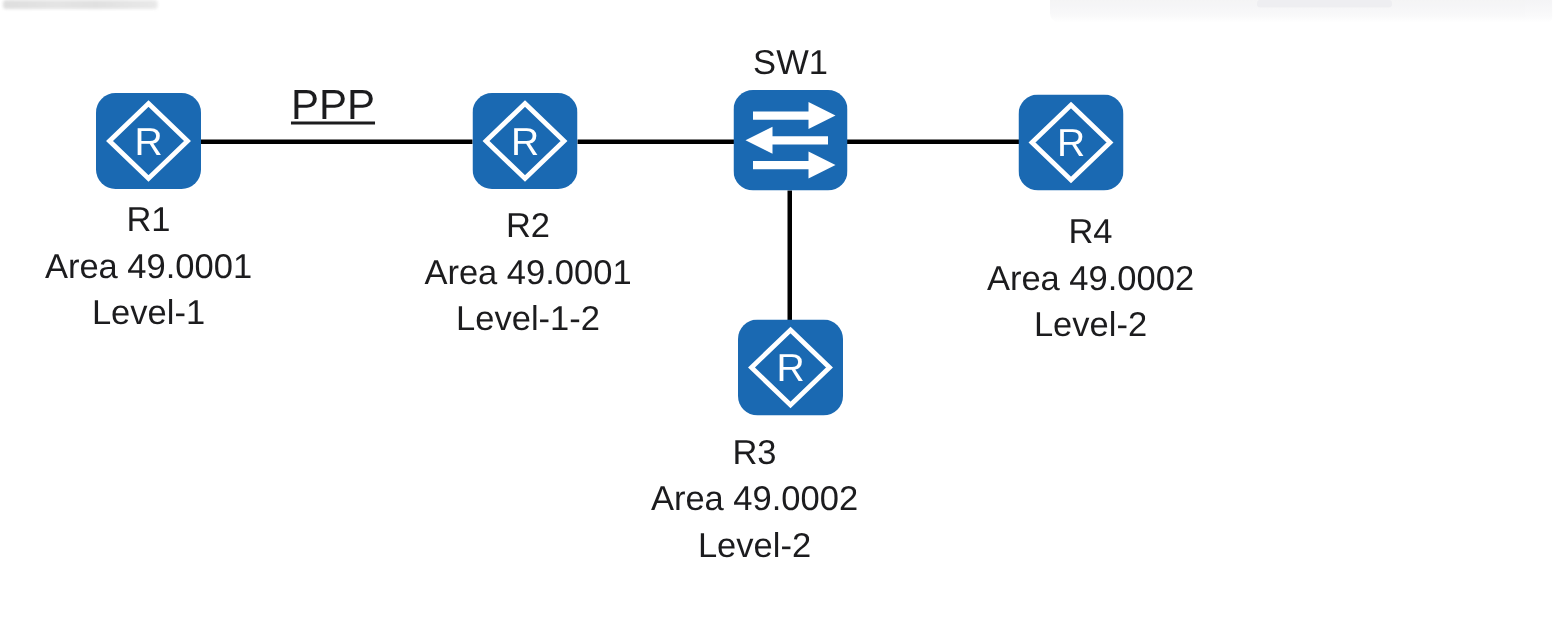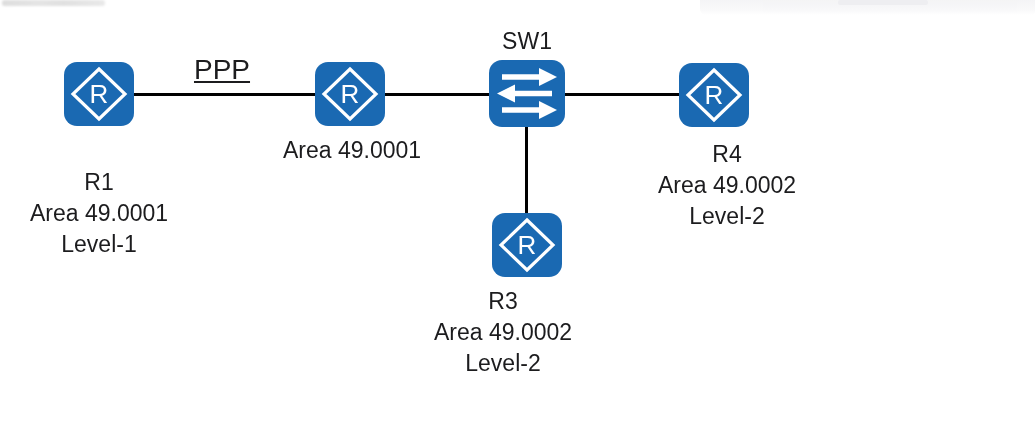--- a/index.html
+++ b/index.html
@@ -89,33 +89,35 @@
 
   <div class="link-label" style="left:222px;top:52px;">PPP</div>
 
   <div class="device-title" style="left:527px;top:26px;">SW1</div>
 
   <svg class="node-icon" style="left:64px;top:62px;" width="70" height="64" viewBox="0 0 70 64">
     <rect class="icon-bg" x="0" y="0" width="70" height="64" rx="13"></rect>
     <polygon class="diamond" points="35,7 61,32 35,57 9,32"></polygon>
     <text class="r-letter" x="35" y="32" text-anchor="middle" dominant-baseline="central">R</text>
   </svg>
-  <div class="node-label" style="left:99px;top:131px;margin-top:36px;">
+  <div class="node-label" style="left:99px;top:131px;">
     <div>R1</div>
     <div>Area 49.0001</div>
     <div>Level-1</div>
   </div>
 
   <svg class="node-icon" style="left:315px;top:62px;" width="70" height="64" viewBox="0 0 70 64">
     <rect class="icon-bg" x="0" y="0" width="70" height="64" rx="13"></rect>
     <polygon class="diamond" points="35,7 61,32 35,57 9,32"></polygon>
     <text class="r-letter" x="35" y="32" text-anchor="middle" dominant-baseline="central">R</text>
   </svg>
   <div class="node-label" style="left:352px;top:135px;">
+    <div>R2</div>
     <div>Area 49.0001</div>
+    <div>Level-1-2</div>
   </div>
 
   <svg class="node-icon" style="left:489px;top:60px;" width="76" height="67" viewBox="0 0 76 67">
     <rect class="icon-bg" x="0" y="0" width="76" height="67" rx="13"></rect>
     <path class="arrow-shaft" d="M13 17 H52"></path>
     <polygon class="arrow-head" points="50,8 68,17 50,26"></polygon>
     <path class="arrow-shaft" d="M63 33.5 H24"></path>
     <polygon class="arrow-head" points="26,24.5 8,33.5 26,42.5"></polygon>
     <path class="arrow-shaft" d="M13 50 H52"></path>
     <polygon class="arrow-head" points="50,41 68,50 50,59"></polygon>

